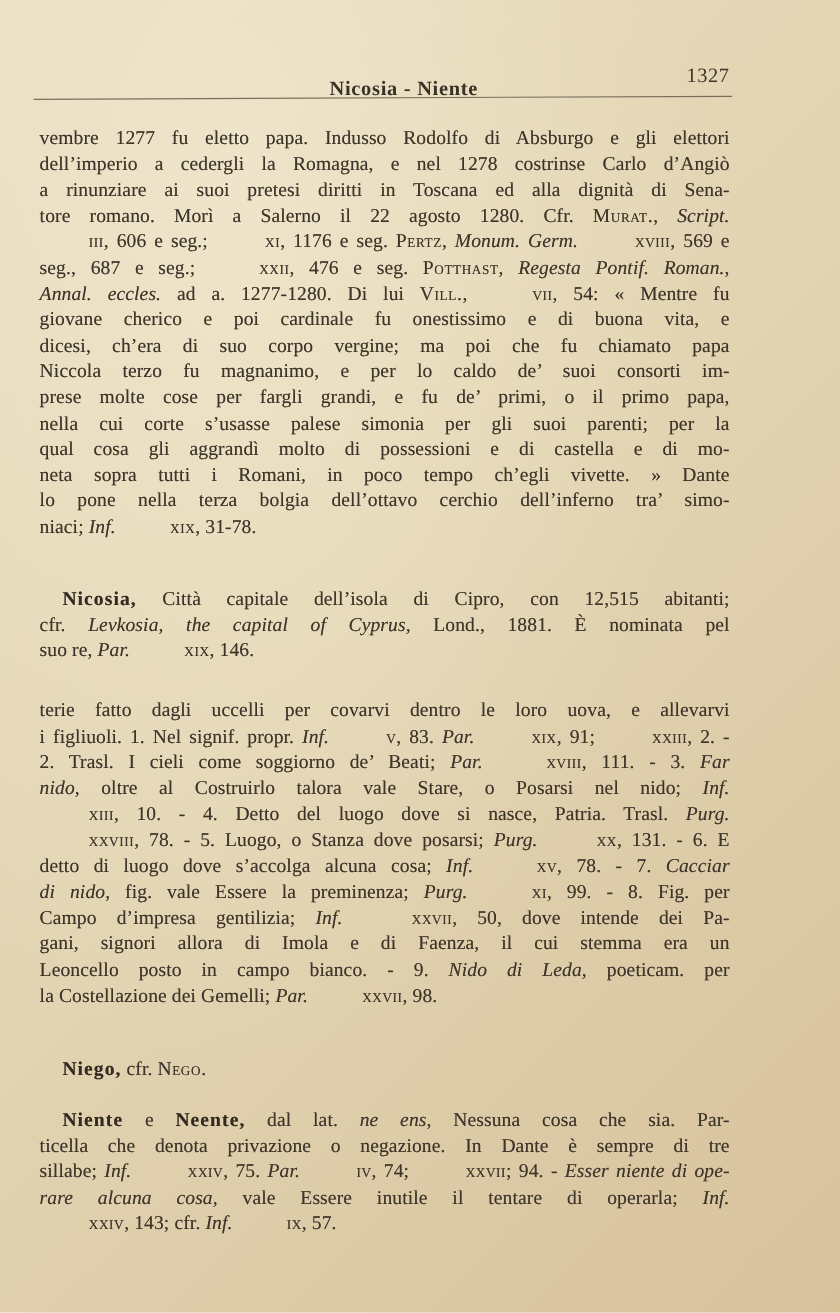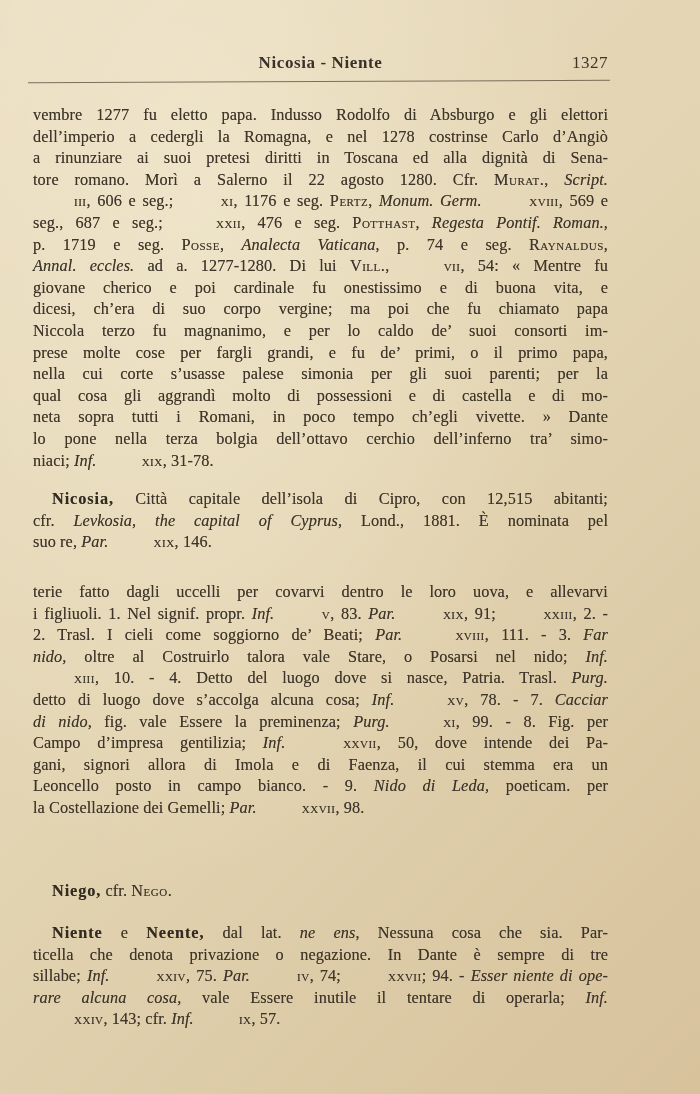--- a/index.html
+++ b/index.html
@@ -9,22 +9,22 @@
   }
   .page{
     position:relative;width:700px;height:1094px;
     background:
       radial-gradient(ellipse at 28% 18%, rgba(255,250,230,0.35) 0%, rgba(255,250,230,0) 55%),
       linear-gradient(135deg, #e9dcc0 0%, #e3d5b3 45%, #d7c29c 100%);
     color:var(--ink,#3e352a);
   }
   .running-head{position:absolute;top:53px;left:0;width:700px;height:22px;}
   .head-title{
-    position:absolute;left:33px;width:575px;text-align:center;
-    font-weight:bold;font-size:17px;letter-spacing:0.6px;color:#3a3127;
+    position:absolute;left:49px;width:575px;text-align:center;
+    font-weight:bold;font-size:17px;letter-spacing:0.6px;color:#3a3127;margin-top:11px;
   }
   .page-num{position:absolute;right:92px;font-size:17px;letter-spacing:0.5px;}
   .rule{
     position:absolute;top:81px;left:28px;width:582px;height:1.3px;
     background:var(--rule,#55483a);opacity:.75;transform:rotate(-0.25deg);
   }
   .text-block{position:absolute;top:0;left:0;width:636px;height:1094px;}
   .para{
     position:absolute;left:33px;width:575px;
     font-size:16.3px;line-height:21.6px;letter-spacing:0.1px;
@@ -52,21 +52,20 @@
   </div>
   <div class="rule"></div>
   <div class="text-block">
       <div class="para" style="top: 104px;">
         <div class="line"><span>vembre 1277 fu eletto papa. Indusso Rodolfo di Absburgo e gli elettori</span></div>
         <div class="line"><span>dell’imperio a cedergli la Romagna, e nel 1278 costrinse Carlo d’Angiò</span></div>
         <div class="line"><span>a rinunziare ai suoi pretesi diritti in Toscana ed alla dignità di Sena-</span></div>
         <div class="line"><span>tore romano. Morì a Salerno il 22 agosto 1280. Cfr. </span><span class="sc">Murat.</span><span>, </span><span class="i">Script.</span></div>
         <div class="line"><span class="rn">III</span><span>, 606 e seg.; </span><span class="rn">XI</span><span>, 1176 e seg. </span><span class="sc">Pertz</span><span>, </span><span class="i">Monum. Germ.</span><span> </span><span class="rn">XVIII</span><span>, 569 e</span></div>
         <div class="line"><span>seg., 687 e seg.; </span><span class="rn">XXII</span><span>, 476 e seg. </span><span class="sc">Potthast</span><span>, </span><span class="i">Regesta Pontif. Roman.</span><span>,</span></div>
-        <div class="line"><span>p. 1719 e seg. </span><span class="sc">Posse</span><span>, </span><span class="i">Analecta Vaticana</span><span>, p. 74 e seg. </span><span class="sc">Raynaldus</span><span>,</span></div>
         <div class="line"><span class="i">Annal. eccles.</span><span> ad a. 1277-1280. Di lui </span><span class="sc">Vill.</span><span>, </span><span class="rn">VII</span><span>, 54: « Mentre fu</span></div>
         <div class="line"><span>giovane cherico e poi cardinale fu onestissimo e di buona vita, e</span></div>
         <div class="line"><span>dicesi, ch’era di suo corpo vergine; ma poi che fu chiamato papa</span></div>
         <div class="line"><span>Niccola terzo fu magnanimo, e per lo caldo de’ suoi consorti im-</span></div>
         <div class="line"><span>prese molte cose per fargli grandi, e fu de’ primi, o il primo papa,</span></div>
         <div class="line"><span>nella cui corte s’usasse palese simonia per gli suoi parenti; per la</span></div>
         <div class="line"><span>qual cosa gli aggrandì molto di possessioni e di castella e di mo-</span></div>
         <div class="line"><span>neta sopra tutti i Romani, in poco tempo ch’egli vivette. » Dante</span></div>
         <div class="line"><span>lo pone nella terza bolgia dell’ottavo cerchio dell’inferno tra’ simo-</span></div>
         <div class="line last"><span>niaci; </span><span class="i">Inf.</span><span> </span><span class="rn">XIX</span><span>, 31-78.</span></div>
@@ -75,20 +74,21 @@
         <div class="line ind"><span class="b">Nicosia,</span><span> Città capitale dell’isola di Cipro, con 12,515 abitanti;</span></div>
         <div class="line"><span>cfr. </span><span class="i">Levkosia, the capital of Cyprus,</span><span> Lond., 1881. È nominata pel</span></div>
         <div class="line last"><span>suo re, </span><span class="i">Par.</span><span> </span><span class="rn">XIX</span><span>, 146.</span></div>
       </div>
       <div class="para" style="top: 581px;">
         <div class="line"><span>terie fatto dagli uccelli per covarvi dentro le loro uova, e allevarvi</span></div>
         <div class="line"><span>i figliuoli. 1. Nel signif. propr. </span><span class="i">Inf.</span><span> </span><span class="rn">V</span><span>, 83. </span><span class="i">Par.</span><span> </span><span class="rn">XIX</span><span>, 91; </span><span class="rn">XXIII</span><span>, 2. -</span></div>
         <div class="line"><span>2. Trasl. I cieli come soggiorno de’ Beati; </span><span class="i">Par.</span><span> </span><span class="rn">XVIII</span><span>, 111. - 3. </span><span class="i">Far</span></div>
         <div class="line"><span class="i">nido,</span><span> oltre al Costruirlo talora vale Stare, o Posarsi nel nido; </span><span class="i">Inf.</span></div>
         <div class="line"><span class="rn">XIII</span><span>, 10. - 4. Detto del luogo dove si nasce, Patria. Trasl. </span><span class="i">Purg.</span></div>
+        <div class="line"><span class="rn">XXVIII</span><span>, 78. - 5. Luogo, o Stanza dove posarsi; </span><span class="i">Purg.</span><span> </span><span class="rn">XX</span><span>, 131. - 6. E</span></div>
         <div class="line"><span>detto di luogo dove s’accolga alcuna cosa; </span><span class="i">Inf.</span><span> </span><span class="rn">XV</span><span>, 78. - 7. </span><span class="i">Cacciar</span></div>
         <div class="line"><span class="i">di nido,</span><span> fig. vale Essere la preminenza; </span><span class="i">Purg.</span><span> </span><span class="rn">XI</span><span>, 99. - 8. Fig. per</span></div>
         <div class="line"><span>Campo d’impresa gentilizia; </span><span class="i">Inf.</span><span> </span><span class="rn">XXVII</span><span>, 50, dove intende dei Pa-</span></div>
         <div class="line"><span>gani, signori allora di Imola e di Faenza, il cui stemma era un</span></div>
         <div class="line"><span>Leoncello posto in campo bianco. - 9. </span><span class="i">Nido di Leda,</span><span> poeticam. per</span></div>
         <div class="line last"><span>la Costellazione dei Gemelli; </span><span class="i">Par.</span><span> </span><span class="rn">XXVII</span><span>, 98.</span></div>
       </div>
       <div class="para" style="top: 880px;">
         <div class="line last ind"><span class="b">Niego,</span><span> cfr. </span><span class="sc">Nego</span><span>.</span></div>
       </div>

